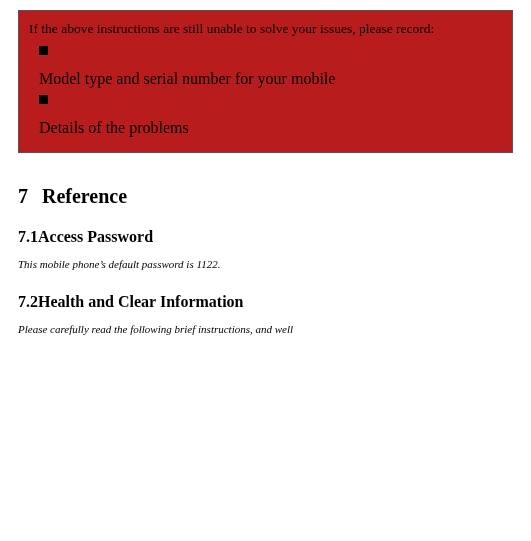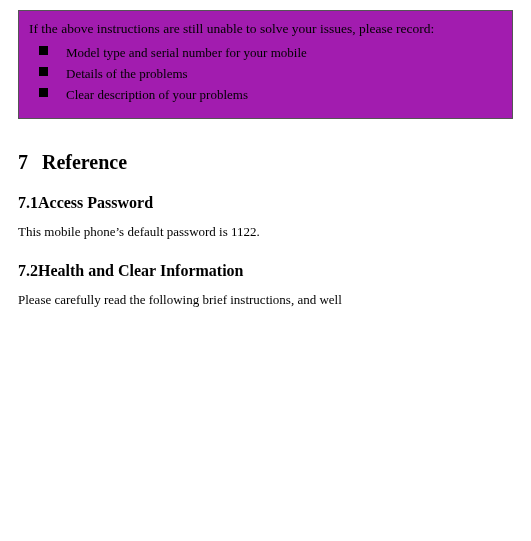--- a/index.html
+++ b/index.html
@@ -13,41 +13,42 @@
       min-height: 541px;
       background-color: #ffffff;
       font-family: "Times New Roman", Times, serif;
       font-size: 14px;
       color: #000000;
       padding: 10px 18px 10px 18px;
     }
 
     .notice-box {
       border: 1.5px solid #555555;
-      background-color: #a21caf;
+      background-color: #b91c1c;
       padding: 8px 10px 8px 10px;
     }
 
     .notice-box p {
       font-size: 13.5px;
       line-height: 1.5;
       text-align: justify;
     }
 
     .notice-box ul {
       list-style: none;
       margin: 4px 0 4px 10px;
     }
 
     .notice-box ul li {
-      font-size: 13px;
+      font-size: 16px;
       line-height: 1.6;
       display: flex;
       align-items: flex-start;
-      gap: 18px;
+      gap: 11px;
+      flex-direction: column;
     }
 
     .bullet-square {
       display: inline-block;
       width: 9px;
       height: 9px;
       background-color: #000000;
       margin-top: 3px;
       flex-shrink: 0;
     }
@@ -75,43 +76,40 @@
       display: flex;
       align-items: baseline;
     }
 
     .subsection-heading .sub-num {
       font-size: 16px;
       font-weight: bold;
     }
 
     .body-text {
-      font-size: 13px;
+      font-size: 11px;
       line-height: 1.55;
       text-align: justify;
       margin-bottom: 6px;
+      font-style: italic;
     }
   </style>
 </head>
 <body>
 
 <div class="notice-box">
   <p>If the above instructions are still unable to solve your issues, please record:</p>
   <ul>
     <li>
       <span class="bullet-square"></span>
       <span>Model type and serial number for your mobile</span>
     </li>
     <li>
       <span class="bullet-square"></span>
       <span>Details of the problems</span>
-    </li>
-    <li>
-      <span class="bullet-square"></span>
-      <span>Clear description of your problems</span>
     </li>
   </ul>
 </div>
 
 <div class="section-heading">
   <span class="section-num">7</span>
   <span>Reference</span>
 </div>
 
 <div class="subsection-heading">

